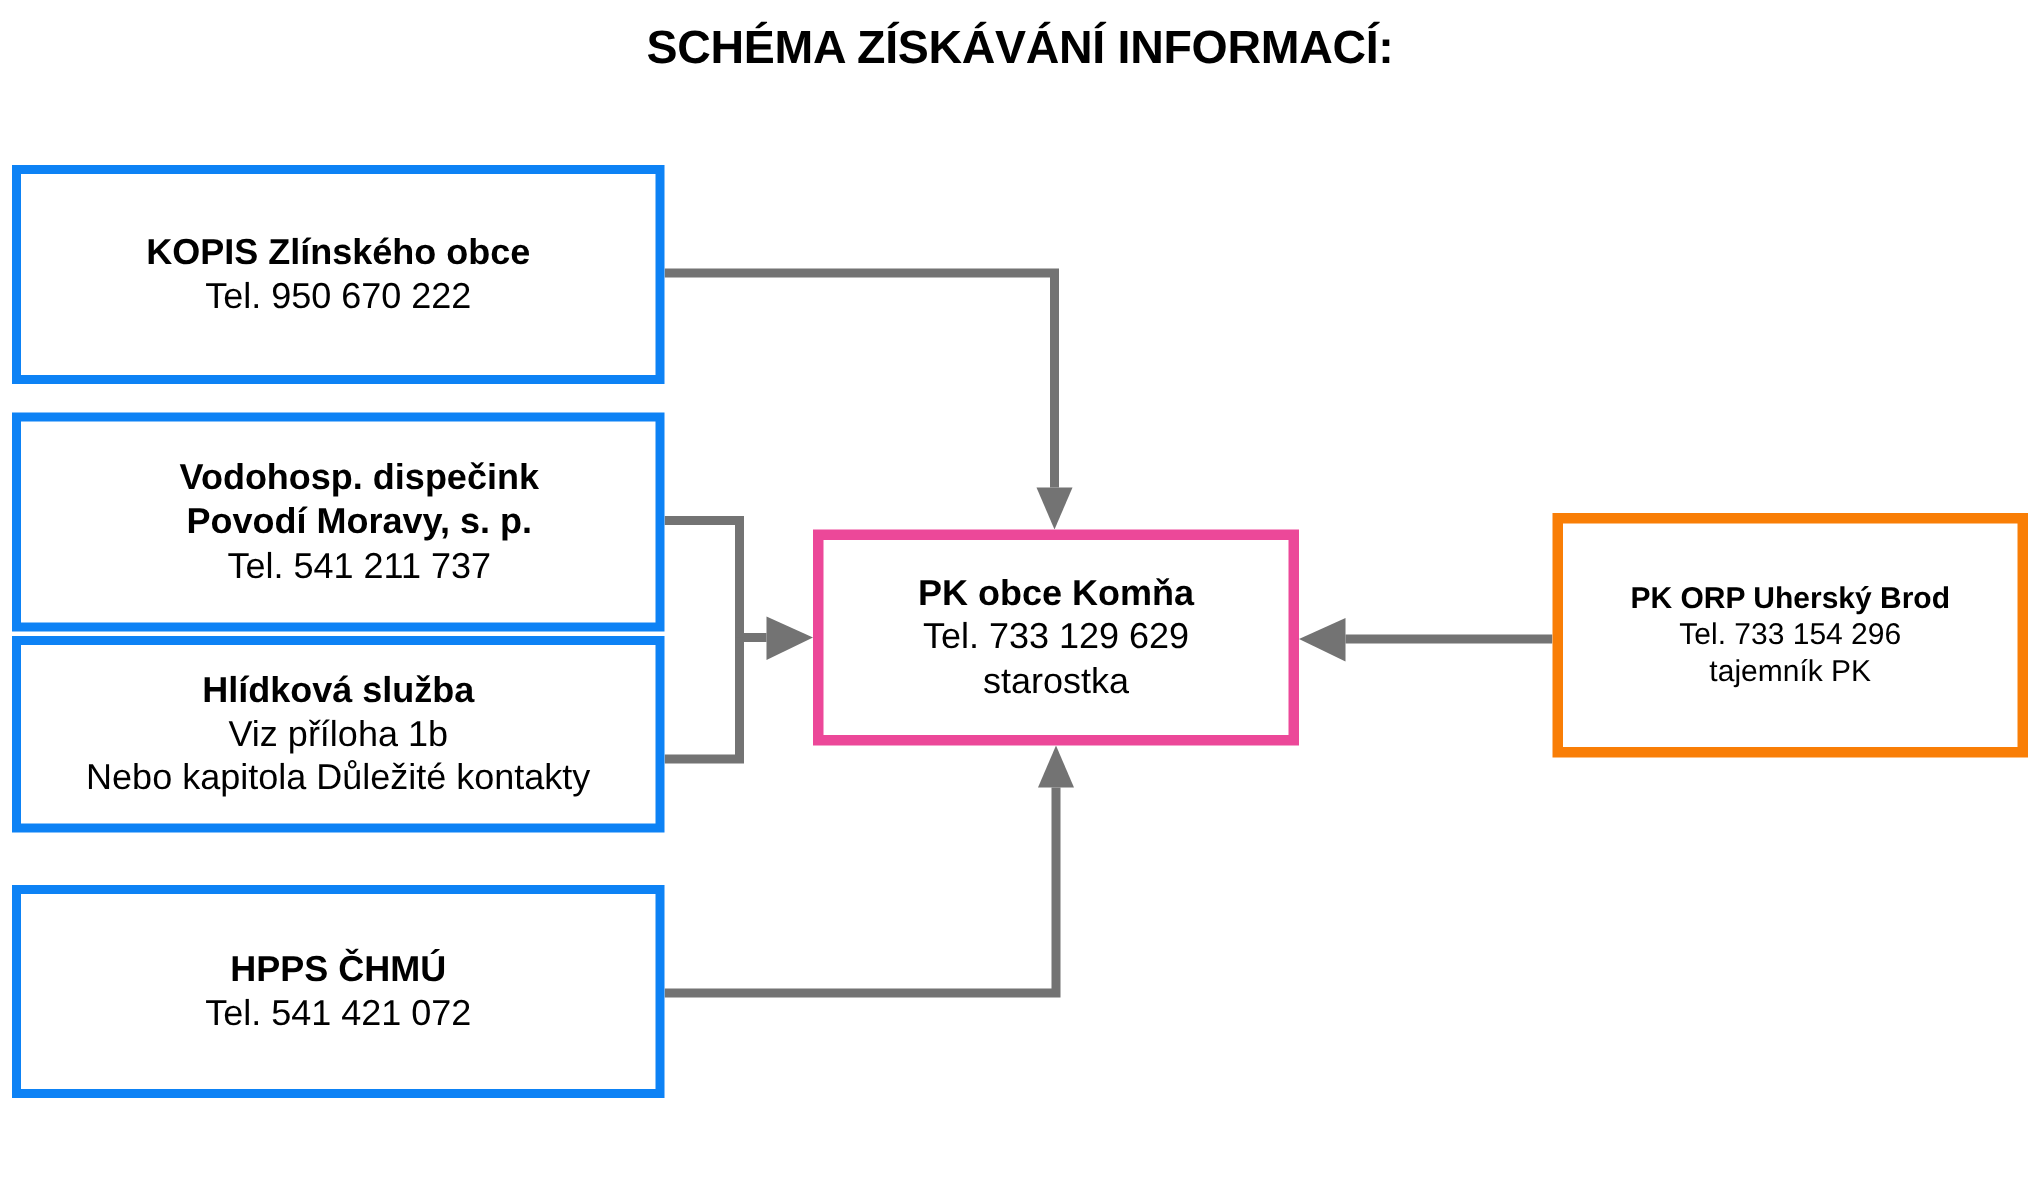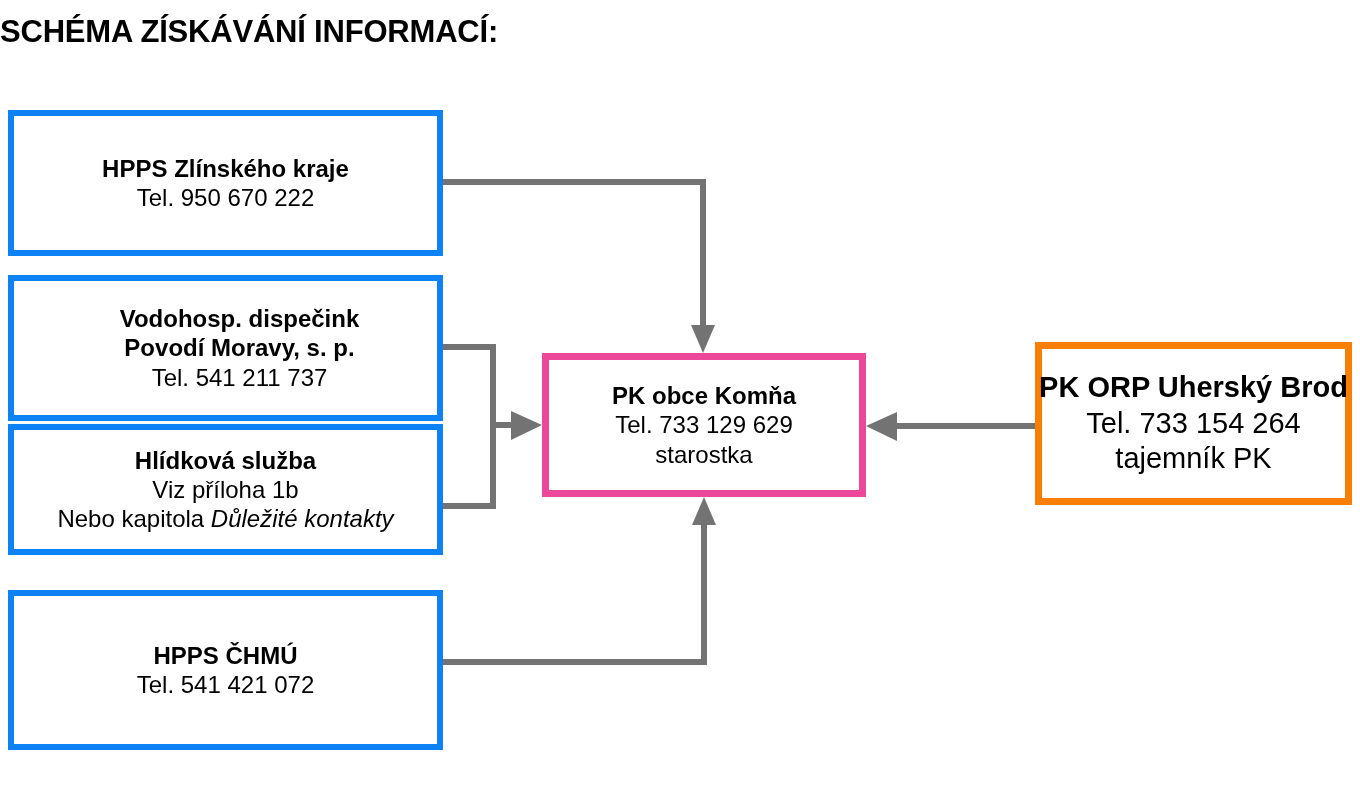--- a/index.html
+++ b/index.html
@@ -16,20 +16,21 @@
   #canvas {
     position: relative;
     width: 1360px;
     height: 787px;
   }
   .title {
     position: absolute;
     left: 0;
     top: 14px;
     width: 1360px;
+    text-align: center;
     font-size: 31px;
     font-weight: bold;
     color: #000000;
     letter-spacing: -0.2px;
   }
   .node {
     position: absolute;
     box-sizing: border-box;
     background: #ffffff;
     display: flex;
@@ -41,21 +42,20 @@
     line-height: 1.22;
   }
   .node .ln {
     display: block;
     white-space: nowrap;
   }
   .node .ln.b {
     font-weight: bold;
   }
   .node .ln .i-run {
-    font-style: italic;
   }
   .box-blue {
     border: 6px solid #0d82f5;
   }
   .box-green {
     border: 7px solid #ec4899;
   }
   .box-orange {
     border: 7px solid #f97e06;
   }
@@ -100,46 +100,46 @@
       <path d="M692,525 L716,525 L704,497 Z" fill="#737373"></path>
     </g>
 
     <g>
       <path d="M1035,426 L897,426" fill="none" stroke="#737373" stroke-width="6"></path>
       <path d="M897,412 L897,441 L866,426 Z" fill="#737373"></path>
     </g>
   </svg>
 
   <div class="node box-blue" style="left:8px; top:110px; width:435px; height:146px; font-size:24px;">
-    <span class="ln b">HPPS Zlínského kraje</span>
+    <span class="ln b">KOPIS Zlínského obce</span>
     <span class="ln">Tel. 950 670 222</span>
   </div>
 
   <div class="node box-blue" style="left:8px; top:275px; width:435px; height:146px; font-size:24px;padding-left:28px;">
     <span class="ln b">Vodohosp. dispečink</span>
     <span class="ln b">Povodí Moravy, s. p.</span>
     <span class="ln">Tel. 541 211 737</span>
   </div>
 
   <div class="node box-blue" style="left:8px; top:424px; width:435px; height:131px; font-size:24px;">
     <span class="ln b">Hlídková služba</span>
     <span class="ln">Viz příloha 1b</span>
     <span class="ln"><span>Nebo kapitola </span><span class="i-run">Důležité kontakty</span></span>
   </div>
 
-  <div class="node box-blue" style="left:8px; top:590px; width:435px; height:160px; font-size:24px;">
+  <div class="node box-blue" style="left:8px; top:590px; width:435px; height:142px; font-size:24px;">
     <span class="ln b">HPPS ČHMÚ</span>
     <span class="ln">Tel. 541 421 072</span>
   </div>
 
   <div class="node box-green" style="left:542px; top:353px; width:324px; height:144px; font-size:24px;">
     <span class="ln b">PK obce Komňa</span>
     <span class="ln">Tel. 733 129 629</span>
     <span class="ln">starostka</span>
   </div>
 
-  <div class="node box-orange" style="left:1035px; top:342px; width:317px; height:163px; font-size:29px;">
+  <div class="node box-orange" style="left:1035px; top:342px; width:317px; height:163px; font-size:20px;">
     <span class="ln b">PK ORP Uherský Brod</span>
-    <span class="ln">Tel. 733 154 264</span>
+    <span class="ln">Tel. 733 154 296</span>
     <span class="ln">tajemník PK</span>
   </div>
 
 </div>
 
 </body></html>

